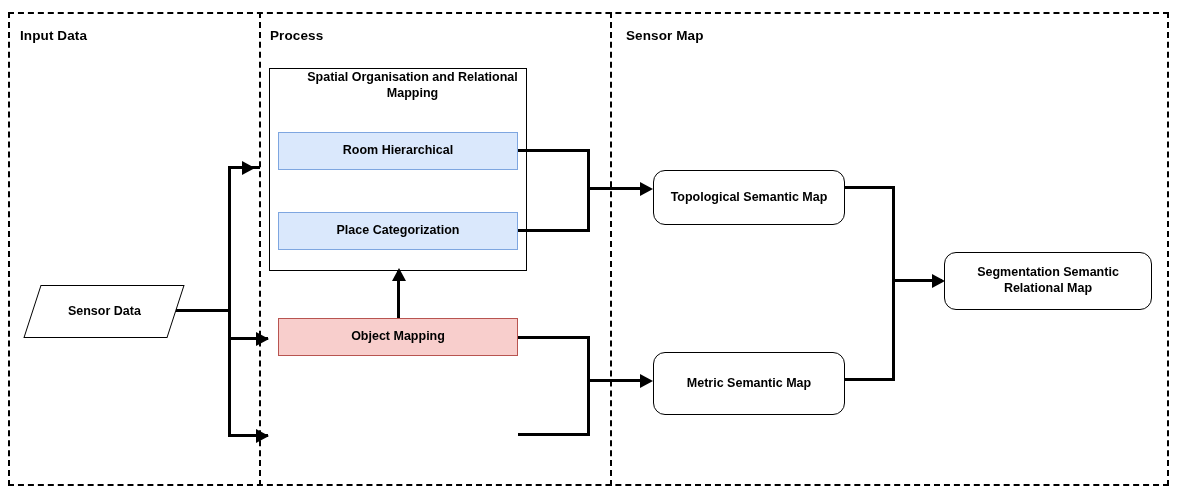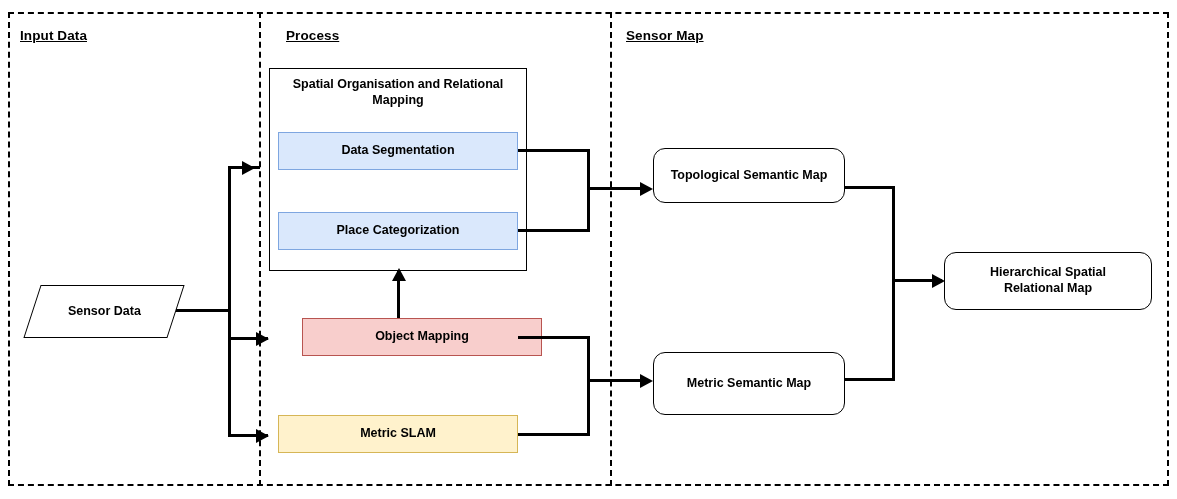--- a/index.html
+++ b/index.html
@@ -32,42 +32,41 @@
     width: 0;
     border-left: 2px dashed #000000;
   }
   .lane-label {
     position: absolute;
     font-size: 13.5px;
     font-weight: bold;
     color: #000000;
     white-space: nowrap;
     letter-spacing: 0.1px;
-    text-decoration: underline;
   }
   
   .node {
     position: absolute;
     box-sizing: border-box;
     display: flex;
     align-items: center;
     justify-content: center;
     text-align: center;
     font-size: 12.5px;
     font-weight: bold;
     color: #000000;
     line-height: 1.25;
     padding: 2px 6px;
   }
   .node-container {
     border: 1.6px solid #000000;
     background: #ffffff;
     align-items: flex-start;
-    justify-content: center;
-    padding-top: 8px;
+    justify-content: flex-end;
+    padding-top: 1px;
   }
   .node-blue {
     background: #dae8fc;
     border: 1.4px solid #7ea6e0;
   }
   .node-pink {
     background: #f8cecc;
     border: 1.4px solid #b85450;
   }
   .node-yellow {
@@ -115,21 +114,21 @@
 </head>
 <body>
 
 <div id="canvas">
 
   <div class="lane-outer"></div>
   <div class="lane-divider" style="left:259px;"></div>
   <div class="lane-divider" style="left:610px;"></div>
 
   <div class="lane-label" style="left:20px; top:28px;">Input Data</div>
-  <div class="lane-label" style="left:286px; top:28px;">Process</div>
+  <div class="lane-label" style="left:270px; top:28px;">Process</div>
   <div class="lane-label" style="left:626px; top:28px;">Sensor Map</div>
 
   <div class="node node-parallelogram" style="left:32px; top:285px; width:144px; height:53px;">
     <span>Sensor Data</span>
   </div>
 
   <div class="edge-h" style="left:176px; top:309px; width:55px;"></div>
   <div class="edge-v" style="left:228px; top:167px; height:270px;"></div>
 
   <div class="edge-h" style="left:228px; top:166px; width:32px;"></div>
@@ -139,61 +138,58 @@
   <div class="arrow-right" style="left:256px; top:331.5px;"></div>
 
   <div class="edge-h" style="left:228px; top:434px; width:40px;"></div>
   <div class="arrow-right" style="left:256px; top:428.5px;"></div>
 
   <div class="node node-container" style="left:269px; top:68px; width:258px; height:203px;">
     <span style="max-width:215px;">Spatial Organisation and Relational Mapping</span>
   </div>
 
   <div class="node node-blue" style="left:278px; top:132px; width:240px; height:38px;">
-    <span>Data Segmentation</span>
+    <span>Room Hierarchical</span>
   </div>
 
   <div class="node node-blue" style="left:278px; top:212px; width:240px; height:38px;justify-content:center;">
     <span>Place Categorization</span>
   </div>
 
-  <div class="node node-pink" style="left:278px; top:318px; width:240px; height:38px;margin-left:24px;">
+  <div class="node node-pink" style="left:278px; top:318px; width:240px; height:38px;">
     <span>Object Mapping</span>
   </div>
 
-  <div class="node node-yellow" style="left:278px; top:415px; width:240px; height:38px;">
-    <span>Metric SLAM</span>
-  </div>
 
   <div class="edge-v" style="left:397px; top:271px; height:47px;"></div>
   <div class="arrow-up" style="left:391.5px; top:268px;"></div>
 
   <div class="edge-h" style="left:518px; top:149px; width:72px;"></div>
   <div class="edge-h" style="left:518px; top:229px; width:72px;"></div>
   <div class="edge-v" style="left:587px; top:149px; height:83px;"></div>
   <div class="edge-h" style="left:587px; top:187px; width:62px;"></div>
   <div class="arrow-right" style="left:640px; top:181.5px;"></div>
 
   <div class="edge-h" style="left:518px; top:336px; width:72px;"></div>
   <div class="edge-h" style="left:518px; top:433px; width:72px;"></div>
   <div class="edge-v" style="left:587px; top:336px; height:100px;"></div>
   <div class="edge-h" style="left:587px; top:379px; width:62px;"></div>
   <div class="arrow-right" style="left:640px; top:373.5px;"></div>
 
-  <div class="node node-round" style="left:653px; top:148px; width:192px; height:55px;">
+  <div class="node node-round" style="left:653px; top:170px; width:192px; height:55px;">
     <span>Topological Semantic Map</span>
   </div>
 
   <div class="node node-round" style="left:653px; top:352px; width:192px; height:63px;">
     <span>Metric Semantic Map</span>
   </div>
 
   <div class="node node-round" style="left:944px; top:252px; width:208px; height:58px;">
     <span>
-      <span>Hierarchical Spatial</span><br>
+      <span>Segmentation Semantic</span><br>
       <span>Relational Map</span>
     </span>
   </div>
 
   <div class="edge-h" style="left:845px; top:186px; width:50px;"></div>
   <div class="edge-h" style="left:845px; top:378px; width:50px;"></div>
   <div class="edge-v" style="left:892px; top:186px; height:195px;"></div>
   <div class="edge-h" style="left:892px; top:279px; width:50px;"></div>
   <div class="arrow-right" style="left:932px; top:273.5px;"></div>
 

